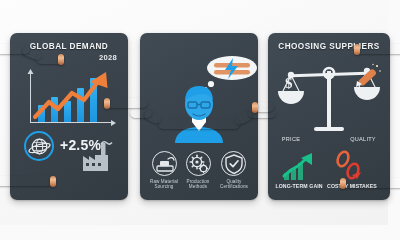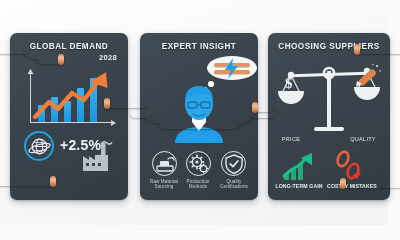--- a/index.html
+++ b/index.html
@@ -141,21 +141,20 @@
       <rect x="19" y="0" width="4.5" height="15" fill="#b9c1c8"></rect>
       <path d="M19 1 q3-4 6-1 q2.5 2.5 5-.5" fill="none" stroke="#c4ccd2" stroke-width="1.6"></path>
       <path d="M1 28 L1 13 L7 17 L7 13 L13 17 L13 12 L26 12 L26 28 Z" fill="#b9c1c8"></path>
       <rect x="4" y="20" width="3" height="3" fill="#3a434b"></rect>
       <rect x="10" y="20" width="3" height="3" fill="#3a434b"></rect>
       <rect x="16" y="20" width="3" height="3" fill="#3a434b"></rect>
     </svg>
   </div>
 
   <div class="panel" id="panel-2">
-    <div class="ptitle">EXPERT INSIGHT</div>
 
     <svg style="position:absolute;left:60px;top:22px;" width="58" height="34">
       <ellipse cx="32" cy="13" rx="25" ry="12" fill="#f3f5f7"></ellipse>
       <circle cx="11" cy="29" r="3.1" fill="#f3f5f7"></circle>
       <circle cx="5.5" cy="34" r="1.9" fill="#f3f5f7"></circle>
       <rect x="14" y="8" width="36" height="4.4" rx="2.2" fill="#e09463"></rect>
       <rect x="14" y="15" width="36" height="4.4" rx="2.2" fill="#e09463"></rect>
       <polygon points="33,3 25,15 31,15 28,24 38,11 32,11" fill="#1f9fe8"></polygon>
     </svg>
 

